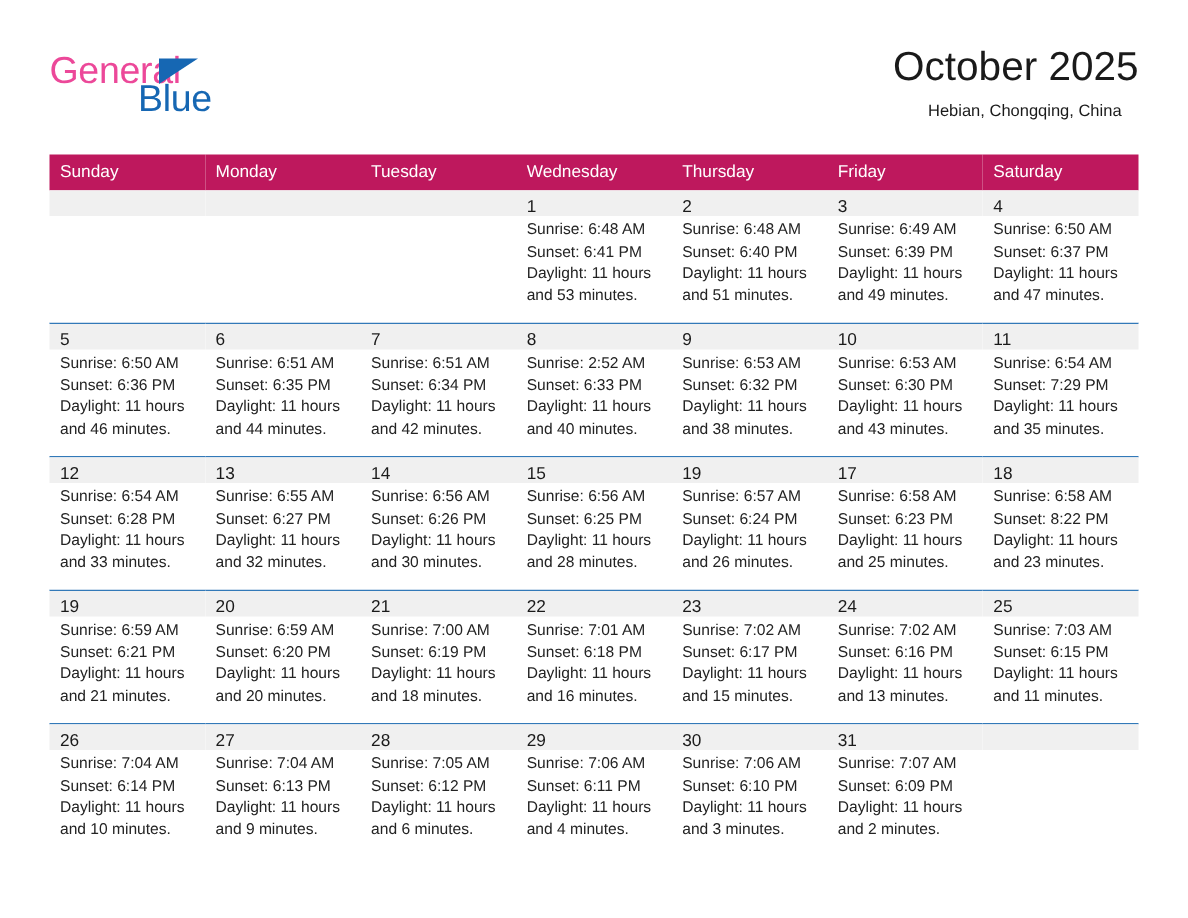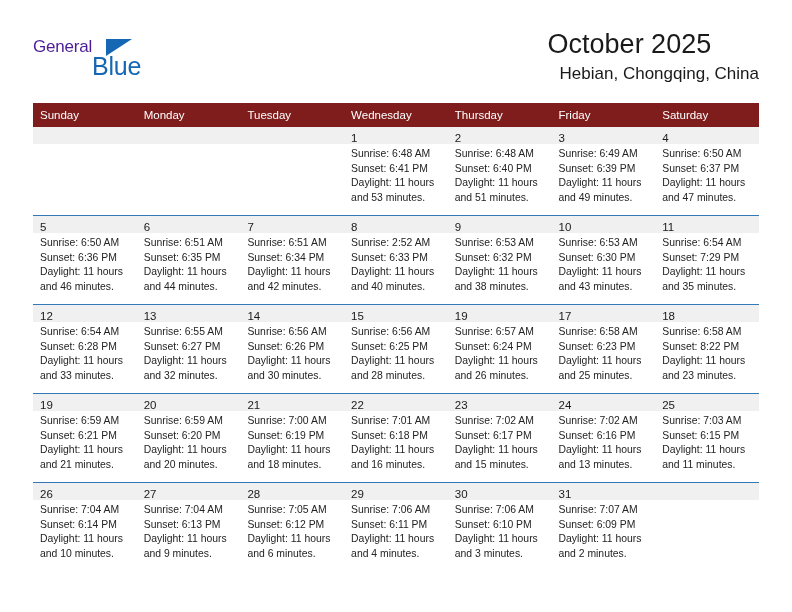--- a/index.html
+++ b/index.html
@@ -32,22 +32,22 @@
     position: absolute;
     left: 0;
     top: 6px;
     width: 200px;
     height: 52px;
   }
   .logo-general {
     position: absolute;
     left: 0;
     top: 0;
-    font-size: 17px;
-    color: #4c1d95;
+    font-size: 25px;
+    color: #ec4899;
     letter-spacing: -0.2px;
     line-height: 26px;
     font-family: "Liberation Sans", sans-serif;
   }
   .logo-blue {
     position: absolute;
     left: 59px;
     top: 19px;
     font-size: 25px;
     color: #1667b3;
@@ -62,48 +62,48 @@
     width: 0;
     height: 0;
     border-left: 26px solid #1667b3;
     border-bottom: 17px solid transparent;
   }
 
   .title-block {
     position: absolute;
     right: 0;
     top: 0;
-    text-align: left;
+    text-align: center;
   }
   .cal-title {
     font-size: 27px;
     color: #1a1a1a;
     line-height: 32px;
     white-space: nowrap;
   }
   .cal-subtitle {
-    font-size: 17px;
+    font-size: 11px;
     color: #1a1a1a;
     line-height: 20px;
     margin-top: 4px;
     white-space: nowrap;
     margin-left: 12px;
   }
 
   
   .calendar {
     position: absolute;
     left: 33px;
     top: 103px;
     width: 726px;
     border-collapse: collapse;
     table-layout: fixed;
   }
   .calendar th {
-    background: #7f1d1d;
+    background: #be185d;
     color: #ffffff;
     font-size: 11.5px;
     font-weight: normal;
     text-align: left;
     padding: 5px 0 5px 7px;
     height: 14px;
     border: none;
   }
   .calendar td {
     vertical-align: top;

